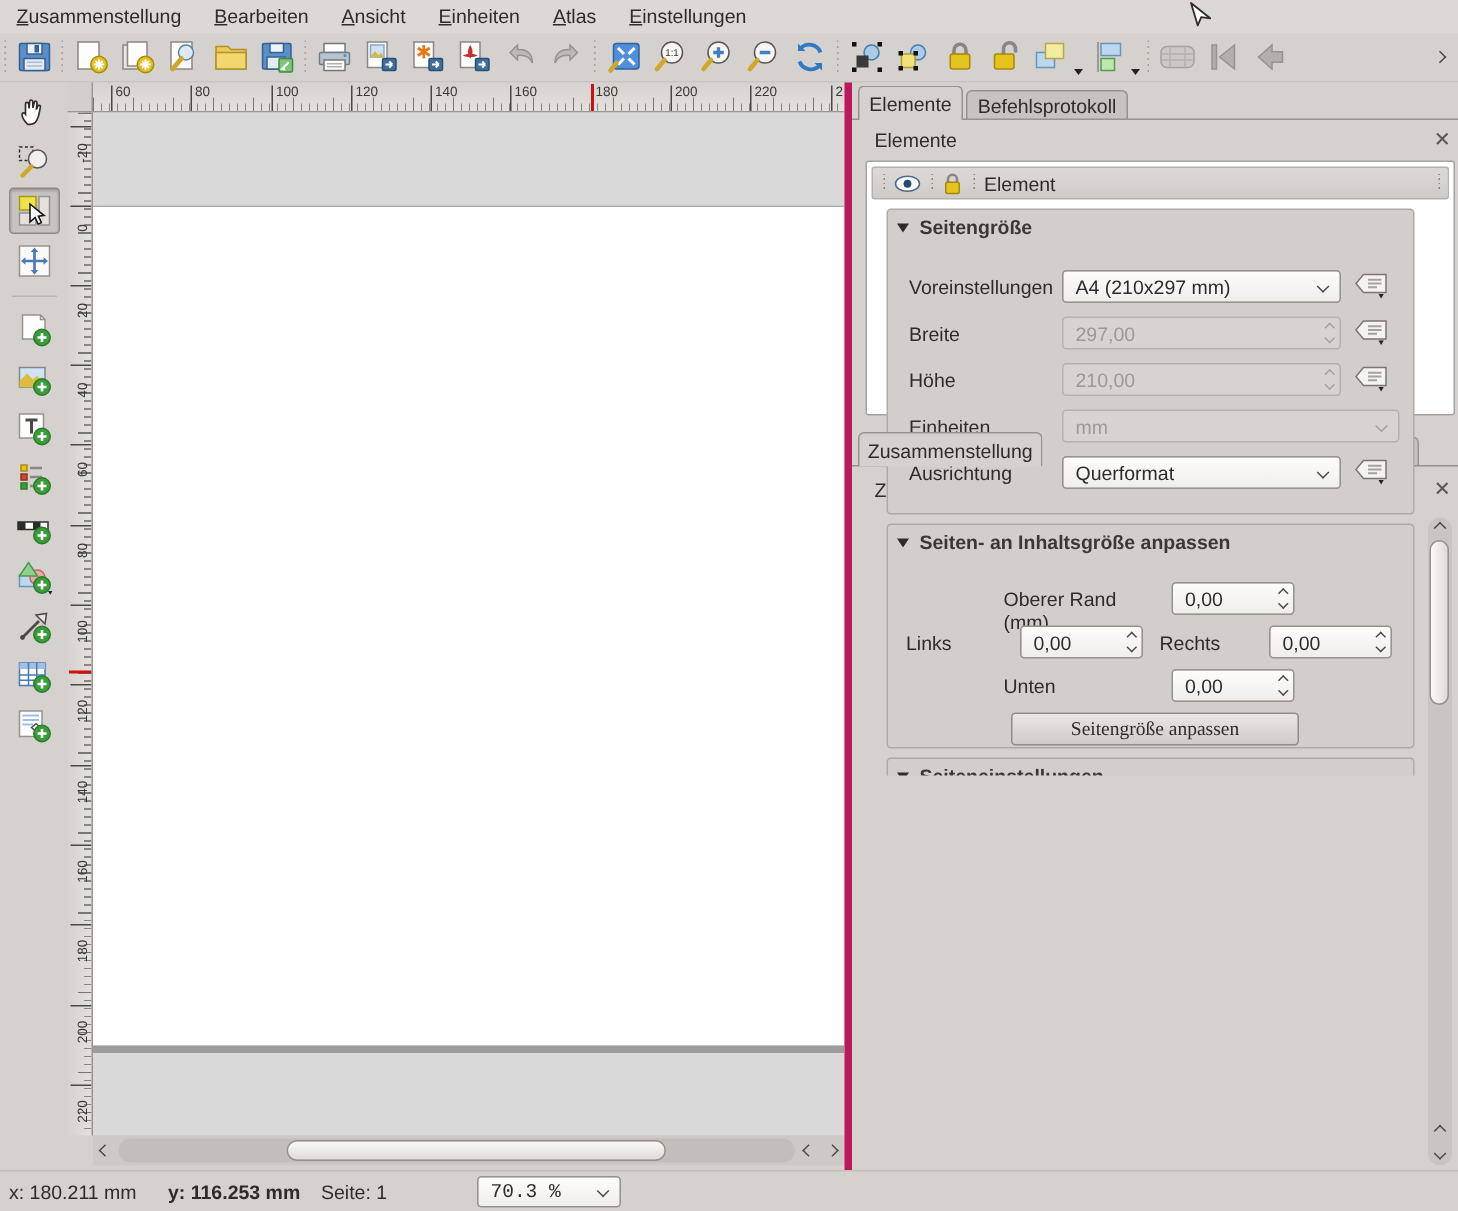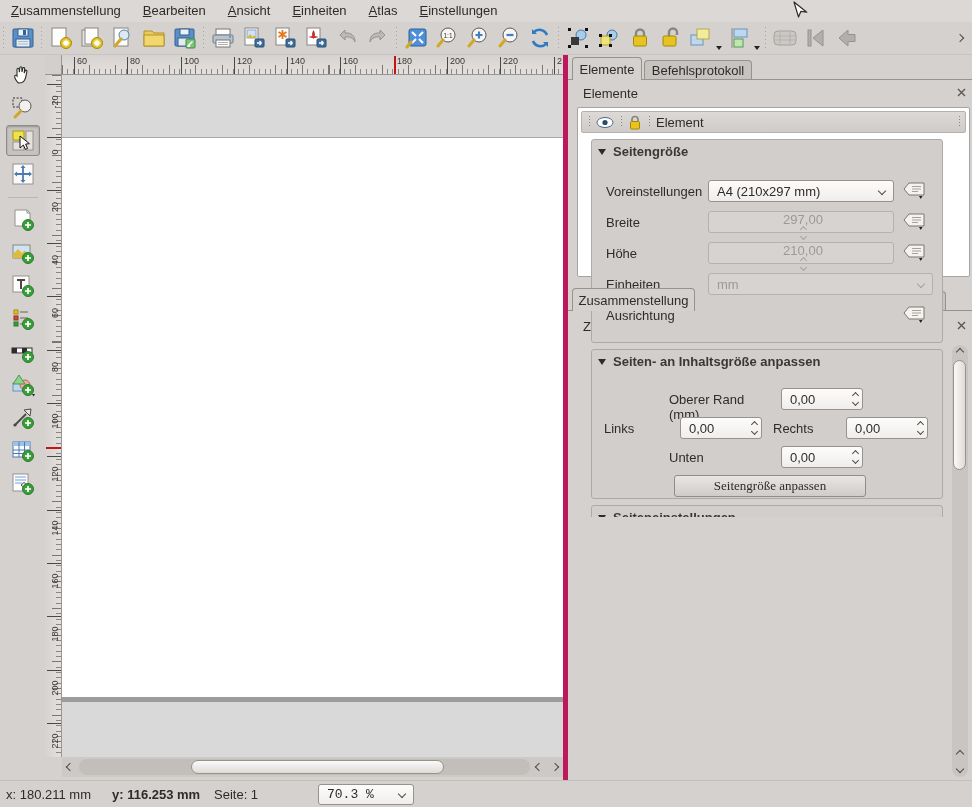--- a/index.html
+++ b/index.html
@@ -71,21 +71,21 @@
   .groupbox { position:absolute; left:14px; width:352px; border:1px solid #aeaaa7; border-radius:3px; background:#d2cecb; }
   .gheader { position:absolute; left:6px; top:4px; display:flex; align-items:center; gap:7px; font-weight:bold; font-size:13px; color:#3a3836; }
   .tri { width:0; height:0; border-left:4.5px solid transparent; border-right:4.5px solid transparent; border-top:6px solid #2e2c2a; }
   .flabel { position:absolute; font-size:13px; color:#2e2c2a; }
   .combo { position:absolute; height:22px; background:linear-gradient(#fdfcfb,#f0eeec); border:1px solid #96928e; border-radius:3px; display:flex; align-items:center; padding:0 8px; font-size:13px; }
   .combo .cval { flex:1; white-space:nowrap; overflow:hidden; }
   .combo.disabled { background:#d7d3d0; color:#9d9995; border-color:#b5b1ae; }
   .combo.disabled .chev-d { border-color:#a5a19d; }
   .spin { position:absolute; height:22px; background:linear-gradient(#fdfcfb,#f0eeec); border:1px solid #96928e; border-radius:3px; display:flex; align-items:center; padding:0 4px 0 8px; font-size:13px; }
   .spin .sval { flex:1; }
-  .spin.disabled { background:#d7d3d0; color:#9d9995; border-color:#b5b1ae;flex-direction:column; }
+  .spin.disabled { background:#d7d3d0; color:#9d9995; border-color:#b5b1ae; }
   .spinarr { display:flex; flex-direction:column; align-items:center; gap:2px; }
   .spinarr i { width:5px; height:5px; border-right:1.4px solid #4e4a47; border-bottom:1.4px solid #4e4a47; }
   .spin.disabled .spinarr i { border-color:#a5a19d; }
   .sa-up { transform:rotate(-135deg); } .sa-dn { transform:rotate(45deg); }
   .ddbtn { position:absolute; width:28px; height:22px; display:flex; align-items:center; justify-content:center; }
   .pushbtn { position:absolute; height:22px; background:linear-gradient(#e8e5e2,#d0ccc9); border:1px solid #908c88; border-radius:3px; display:flex; align-items:center; justify-content:center; font-size:13px; }
 
   
   #vscroll { position:absolute; left:384px; top:290px; width:16px; height:432px; background:#c9c5c2; border-radius:8px; }
   #vthumb { position:absolute; left:1px; top:15px; width:13px; height:110px; background:linear-gradient(90deg,#fbfaf9,#dedad7); border:1px solid #96928e; border-radius:7px; }
@@ -608,20 +608,24 @@
               <path d="M10 5.5h9M10 8h9M10 10.5h6" stroke="#a5a19d" stroke-width="1.2"></path>
               <path d="M17 15l3.5 0-1.75 3z" fill="#222"></path>
             </svg>
           </div>
         <span class="flabel" style="left:14px; top:137px;">Einheiten</span>
         <div class="combo disabled" style="left:116px; top:133px; width:225px;">
             <span class="cval">mm</span>
             <span class="chev-d"></span>
           </div>
         <span class="flabel" style="left:14px; top:168px;">Ausrichtung</span>
+        <div class="combo" style="left:116px; top:164px; width:186px;">
+            <span class="cval">Querformat</span>
+            <span class="chev-d"></span>
+          </div>
         <div class="ddbtn" style="left:308px; top:164px;">
             <svg width="24" height="20" viewBox="0 0 24 20">
               <path d="M7 2h15v12H7L2 8z" fill="#f5f3f0" stroke="#7a7672"></path>
               <path d="M10 5.5h9M10 8h9M10 10.5h6" stroke="#a5a19d" stroke-width="1.2"></path>
               <path d="M17 15l3.5 0-1.75 3z" fill="#222"></path>
             </svg>
           </div>
       </div>
 
       <div class="groupbox" style="top:217px; height:150px;">

